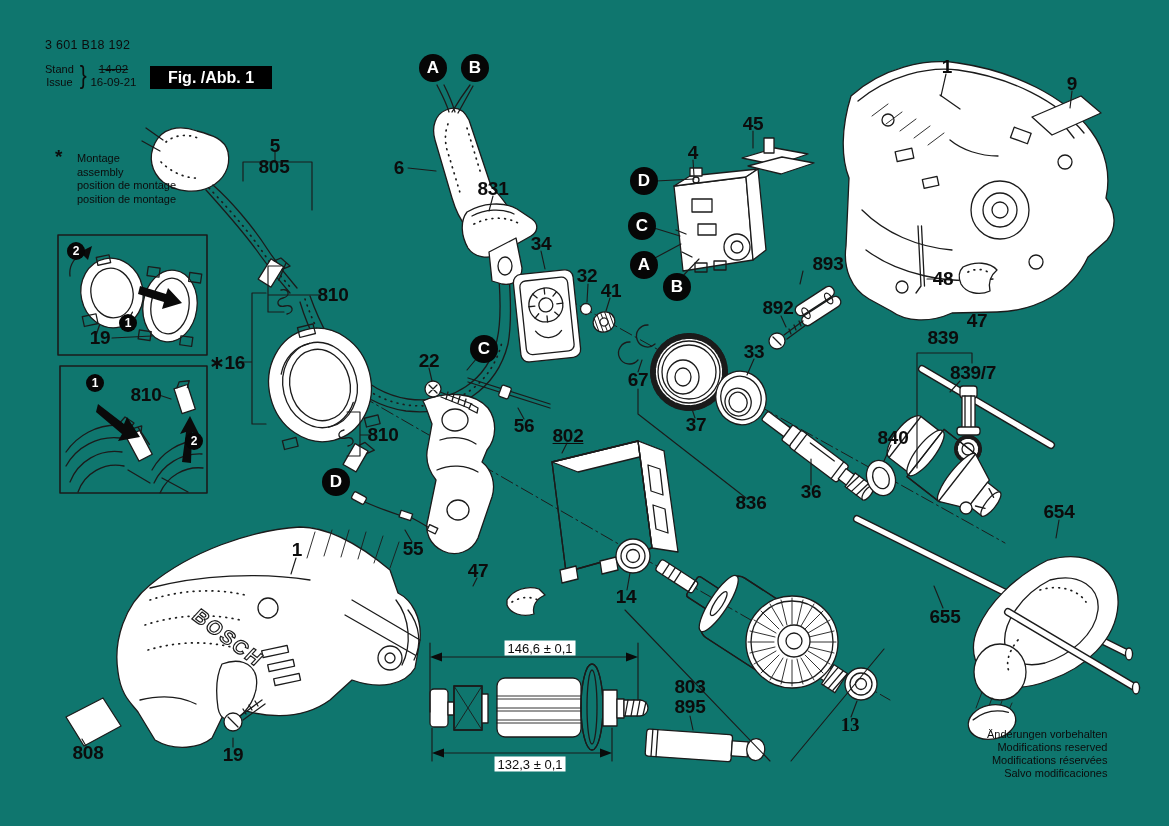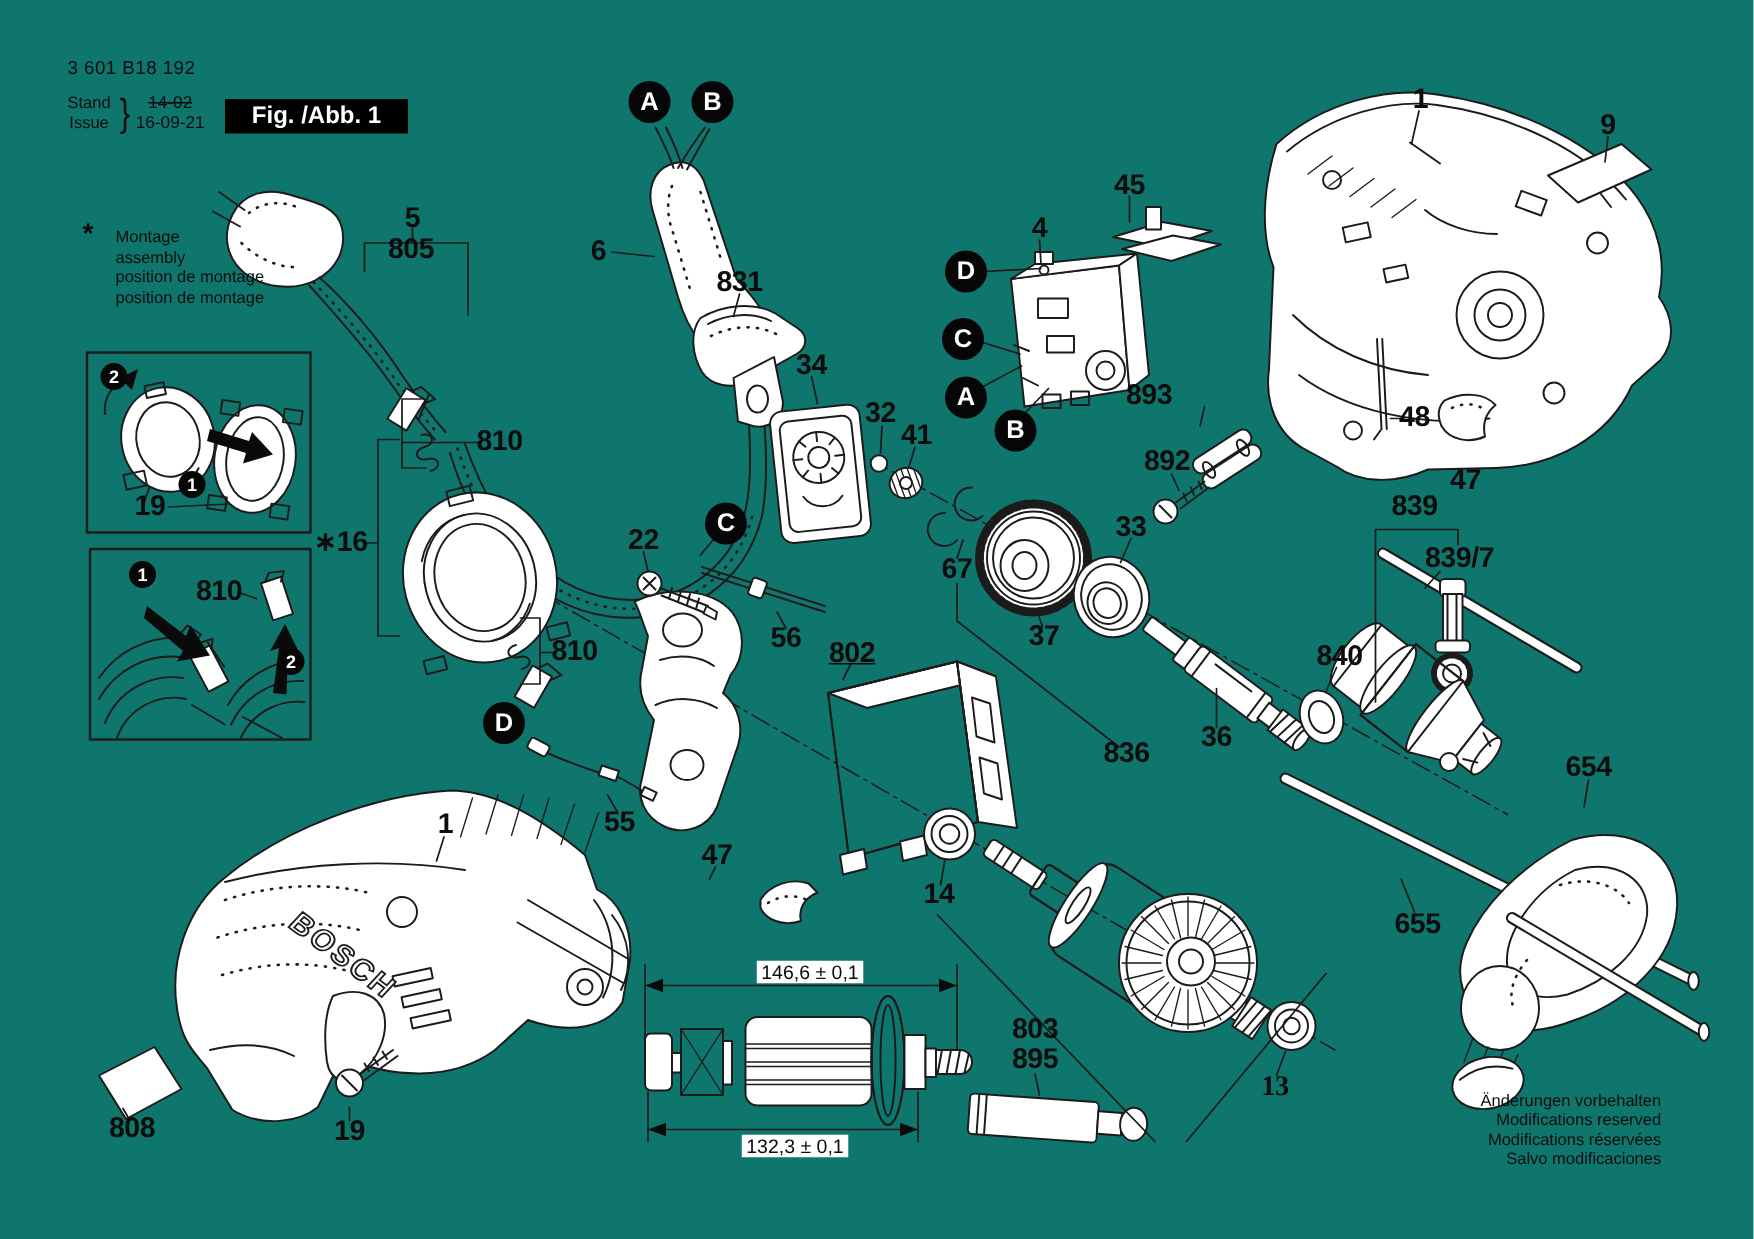--- a/index.html
+++ b/index.html
@@ -450,21 +450,21 @@
 <div id="overlay">
       <div class="part-label" style="left: 274px; top: 127px; margin-top: 40px;">805</div>
       <div class="part-label" style="left: 275px; top: 146px;">5</div>
       <div class="part-label" style="left: 399px; top: 168px;">6</div>
       <div class="part-label" style="left: 493px; top: 189px;">831</div>
       <div class="part-label" style="left: 541px; top: 244px;">34</div>
       <div class="part-label" style="left: 587px; top: 276px;">32</div>
       <div class="part-label" style="left: 611px; top: 291px;">41</div>
       <div class="part-label" style="left: 753px; top: 124px;">45</div>
       <div class="part-label" style="left: 693px; top: 153px;">4</div>
-      <div class="part-label" style="left: 766px; top: 264px;">893</div>
+      <div class="part-label" style="left: 828px; top: 264px;">893</div>
       <div class="part-label" style="left: 778px; top: 308px;">892</div>
       <div class="part-label" style="left: 947px; top: 67px;">1</div>
       <div class="part-label" style="left: 1072px; top: 84px;">9</div>
       <div class="part-label" style="left: 943px; top: 279px;">48</div>
       <div class="part-label" style="left: 977px; top: 321px;">47</div>
       <div class="part-label" style="left: 943px; top: 338px;">839</div>
       <div class="part-label" style="left: 973px; top: 373px;">839/7</div>
       <div class="part-label" style="left: 100px; top: 338px;">19</div>
       <div class="part-label" style="left: 227px; top: 362px;">∗16</div>
       <div class="part-label" style="left: 333px; top: 295px;">810</div>

